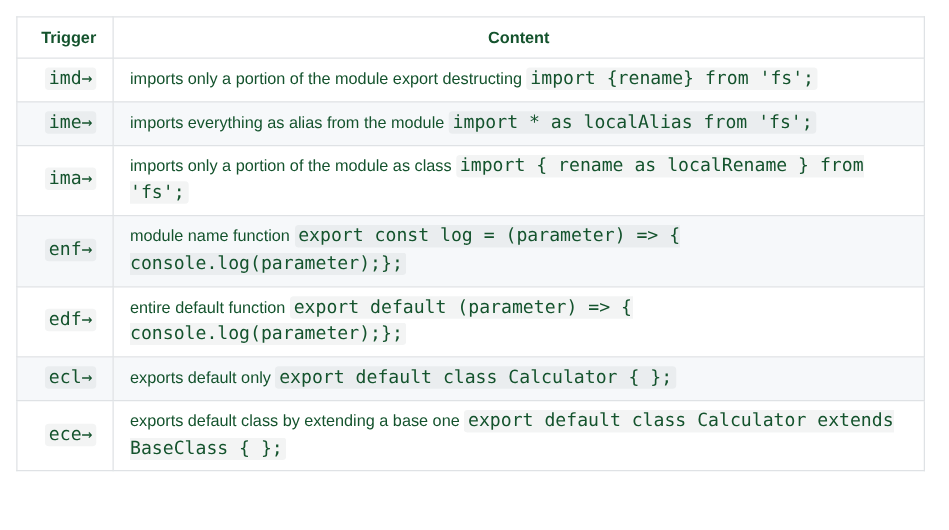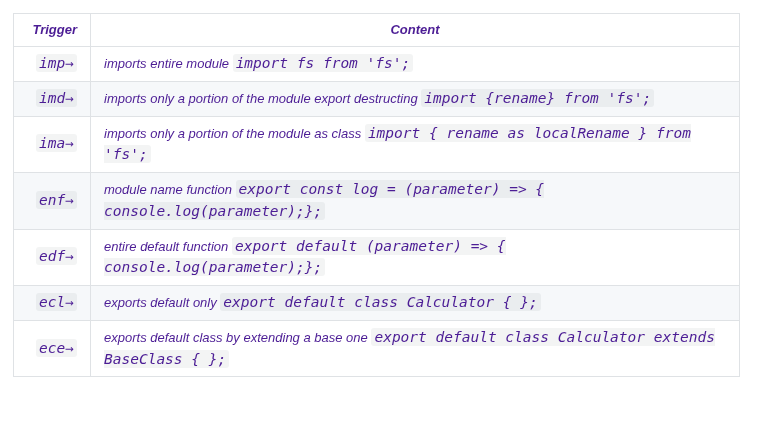--- a/index.html
+++ b/index.html
@@ -6,22 +6,21 @@
     margin: 0;
     padding: 0;
     background: #ffffff;
     width: 759px;
     height: 424px;
     overflow: hidden;
   }
   .page {
     padding: 13px 0 0 13px;
     font-family: "Liberation Sans", sans-serif;
-    color: #4c1d95;
-    font-style: italic;
+    color: #14532d;
   }
   table.snippets {
     border-collapse: collapse;
     width: 727px;
     table-layout: fixed;
   }
   th, td {
     border: 1px solid #dfe2e5;
   }
   th {
@@ -68,26 +67,26 @@
       <col class="content-col">
     </colgroup>
     <thead>
       <tr>
         <th class="trigger-th">Trigger</th>
         <th class="content-th">Content</th>
       </tr>
     </thead>
     <tbody>
       <tr>
-        <td class="trigger-td"><code>imp→</code></td>
-        <td class="content-td"><span>imports entire module</span> <code>import fs from 'fs';</code></td>
+        <td class="trigger-td"><code>imd→</code></td>
+        <td class="content-td"><span>imports only a portion of the module export destructing</span> <code>import {rename} from 'fs';</code></td>
       </tr>
       <tr>
-        <td class="trigger-td"><code>imd→</code></td>
-        <td class="content-td"><span>imports only a portion of the module export destructing</span> <code>import {rename} from 'fs';</code></td>
+        <td class="trigger-td"><code>ime→</code></td>
+        <td class="content-td"><span>imports everything as alias from the module</span> <code>import * as localAlias from 'fs';</code></td>
       </tr>
       <tr>
         <td class="trigger-td"><code>ima→</code></td>
         <td class="content-td"><span>imports only a portion of the module as class</span> <code>import { rename as localRename } from 'fs';</code></td>
       </tr>
       <tr>
         <td class="trigger-td"><code>enf→</code></td>
         <td class="content-td"><span>module name function</span> <code>export const log = (parameter) =&gt; { console.log(parameter);};</code></td>
       </tr>
       <tr>

